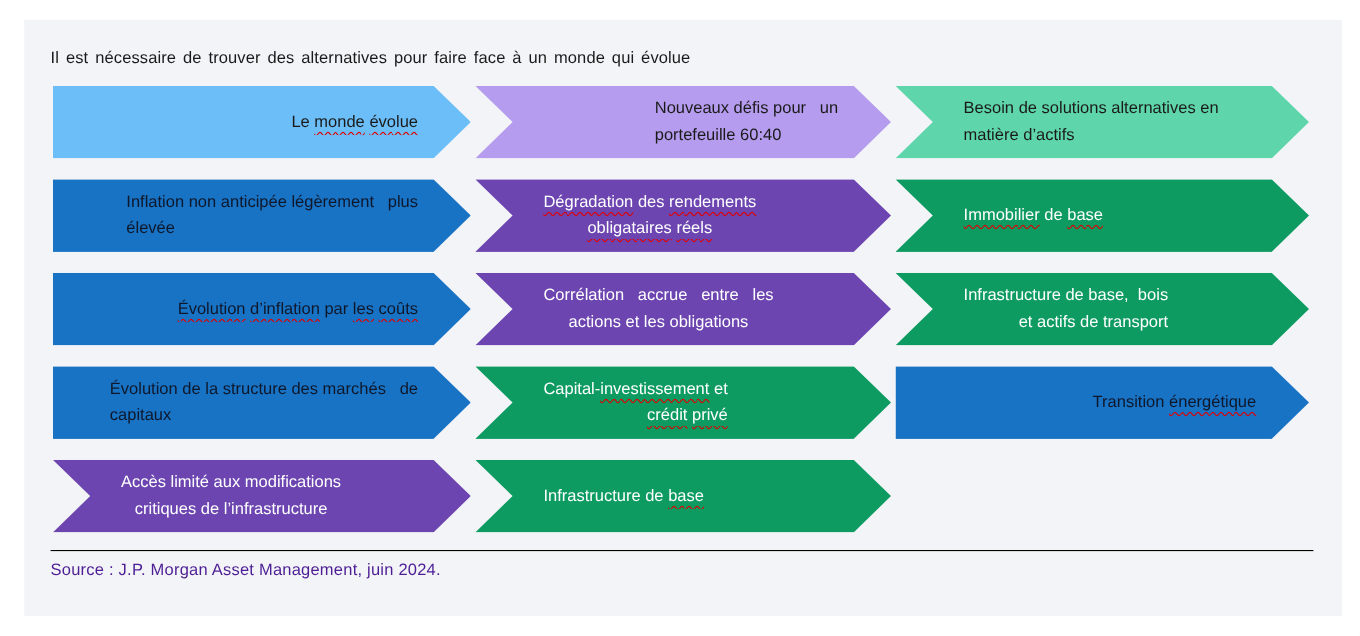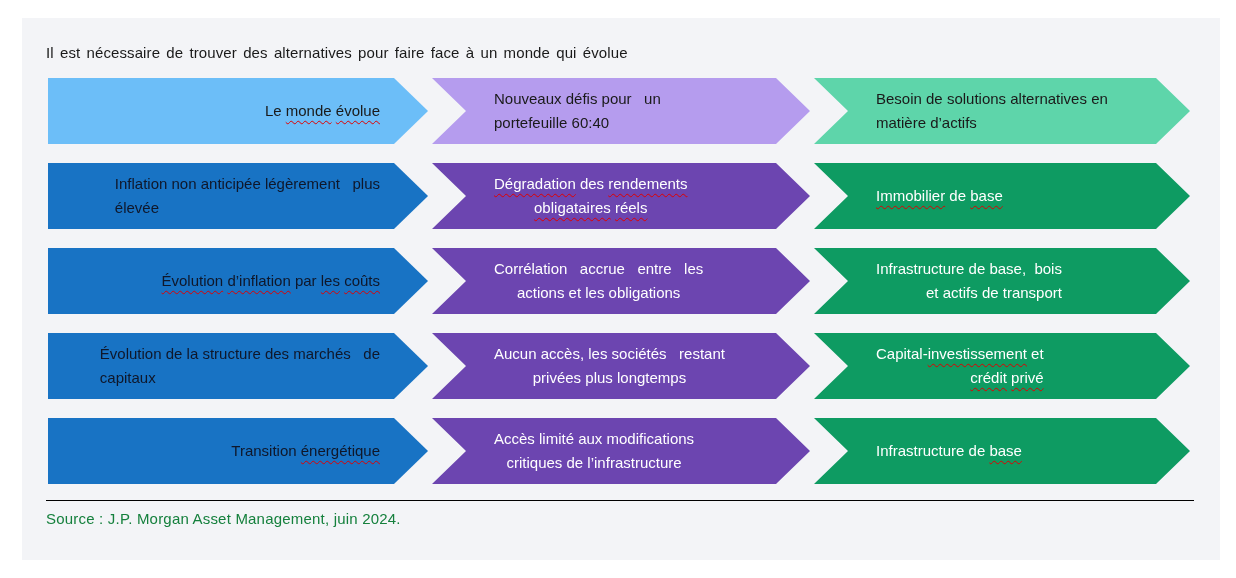--- a/index.html
+++ b/index.html
@@ -41,21 +41,21 @@
   .arrow.flat {
     clip-path: polygon(0 0, calc(100% - 34px) 0, 100% 50%, calc(100% - 34px) 100%, 0 100%);
     padding: 0 48px 0 32px;
     justify-content: flex-end;
   }
   .arrow.notched {
     clip-path: polygon(0 0, calc(100% - 34px) 0, 100% 50%, calc(100% - 34px) 100%, 0 100%, 34px 50%);
     padding: 0 48px 0 62px;
   }
   .arrow.c1.tone-light { background: var(--light-blue, #6CBEF8); color: var(--text-dark, #1a1a1a); }
-  .arrow.c2.tone-light { background: var(--light-purple, #B59CEE); color: var(--text-dark, #1a1a1a); }
+  .arrow.c2.tone-light { background: var(--light-purple, #B59CEE); color: var(--text-dark, #1a1a1a); justify-content: flex-end; }
   .arrow.c3.tone-light { background: var(--light-green, #5ED5AA); color: var(--text-dark, #1a1a1a); }
   .arrow.c1.tone-solid { background: var(--blue, #1873C4); color: #0f172a; }
   .arrow.c2.tone-solid { background: var(--purple, #6C45B0); color: #ffffff; text-align: center; }
   .arrow.c3.tone-solid { background: var(--green, #0E9B62); color: #ffffff; text-align: right; }
   .arrow-label { white-space: pre-wrap; }
   .sq {
     text-decoration-line: underline;
     text-decoration-style: wavy;
     text-decoration-color: var(--squiggle, #E00000);
     text-decoration-thickness: 1px;
@@ -64,21 +64,21 @@
   }
   .divider {
     margin-top: 16px;
     width: 1148px;
     border: none;
     border-top: 1.4px solid #000000;
   }
   .source {
     margin-top: 9px;
     font-size: 15px;
-    color: #15803d;
+    color: #4c1d95;
     letter-spacing: 0.2px;
   }
 </style>
 </head>
 <body>
 
 <div class="panel">
   <div class="title">Il est nécessaire de trouver des alternatives pour faire face à un monde qui évolue</div>
   <div class="arrow-grid">
       <div class="arrow c1 flat tone-light">
@@ -111,24 +111,20 @@
 actions et les obligations</span></span>
       </div>
       <div class="arrow c3 notched tone-solid">
         <span class="arrow-label"><span>Infrastructure de base,  bois
 et actifs de transport</span></span>
       </div>
       <div class="arrow c1 flat tone-solid">
         <span class="arrow-label"><span>Évolution de la structure des marchés   de
 capitaux</span></span>
       </div>
-      <div class="arrow c2 notched tone-solid">
-        <span class="arrow-label"><span>Aucun accès, les sociétés   restant
-privées plus longtemps</span></span>
-      </div>
       <div class="arrow c3 notched tone-solid">
         <span class="arrow-label"><span>Capital-</span><span class="sq">investissement</span><span> et</span><span>
 </span><span class="sq">crédit</span><span> </span><span class="sq">privé</span></span>
       </div>
       <div class="arrow c1 flat tone-solid">
         <span class="arrow-label"><span>Transition </span><span class="sq">énergétique</span></span>
       </div>
       <div class="arrow c2 notched tone-solid">
         <span class="arrow-label"><span>Accès limité aux modifications
 critiques de l’infrastructure</span></span>

